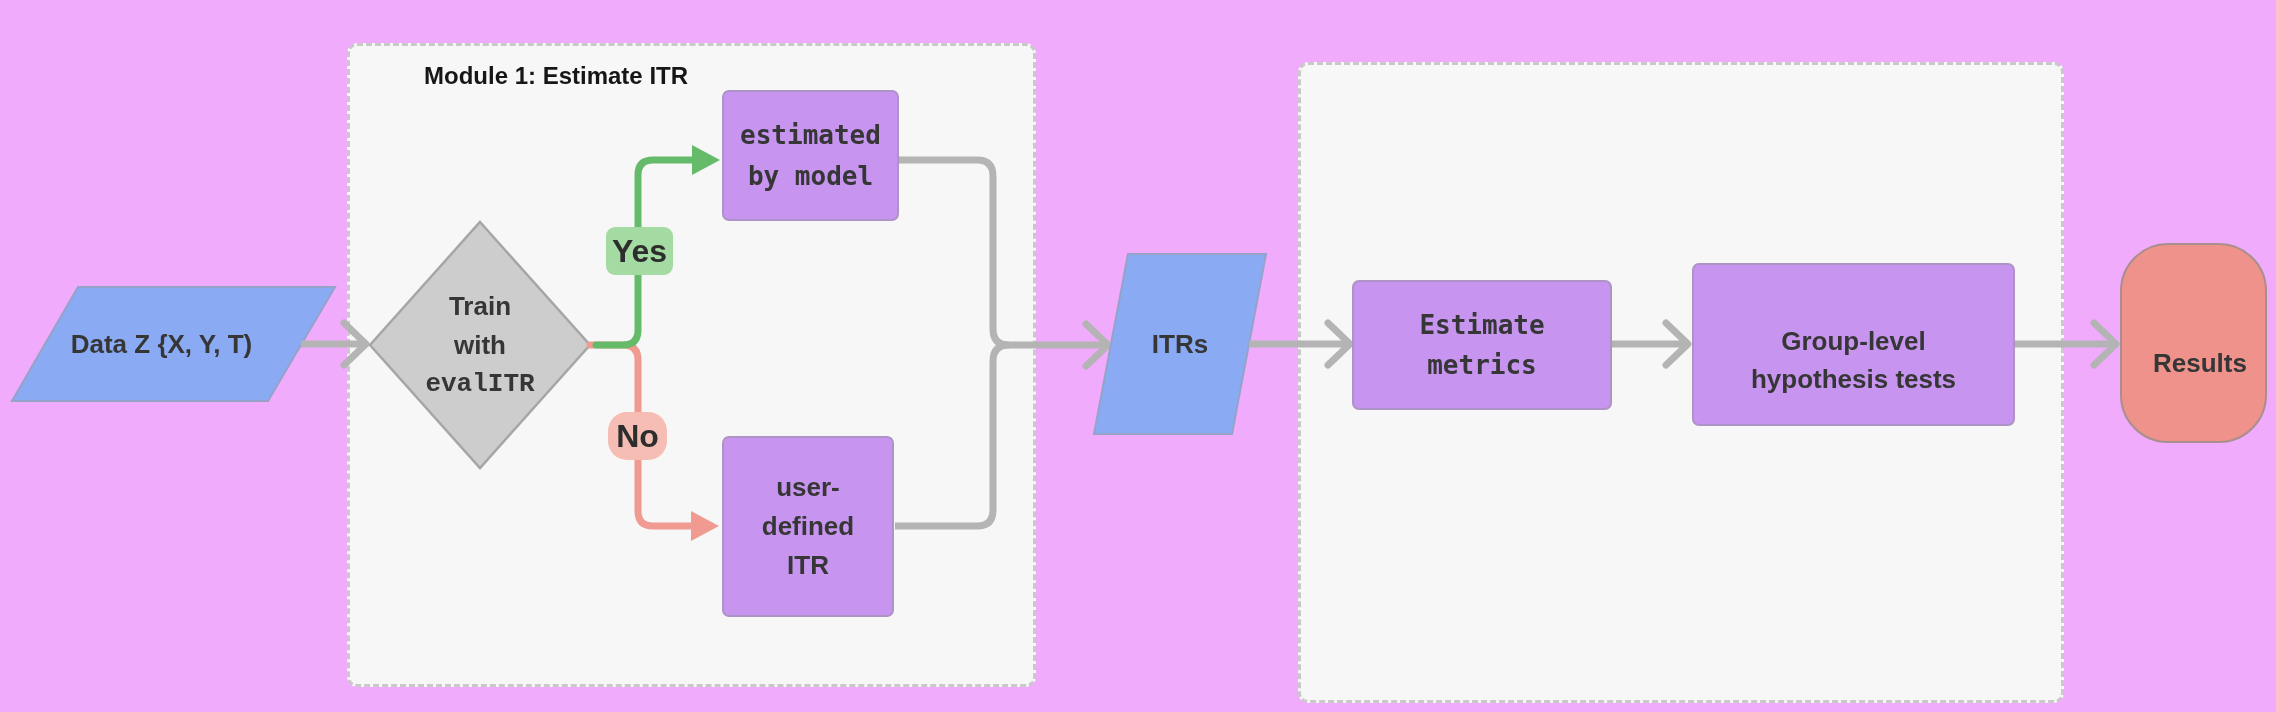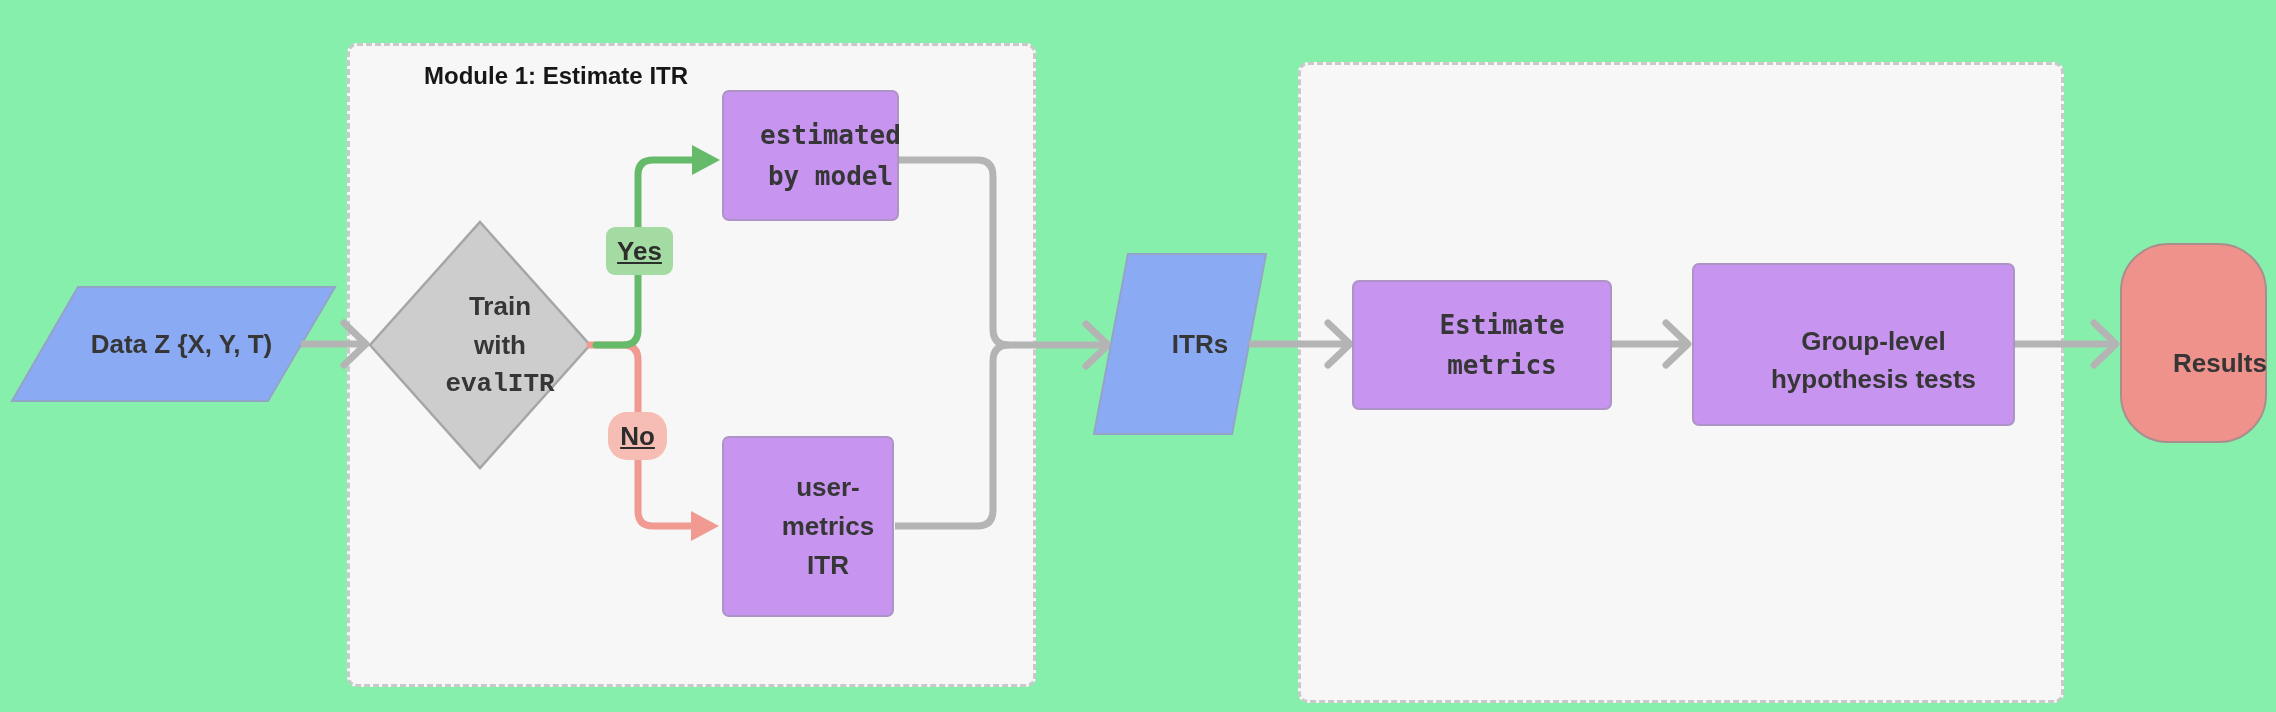--- a/index.html
+++ b/index.html
@@ -1,19 +1,19 @@
 <!DOCTYPE html>
 <html><head>
 <meta charset="utf-8">
 <style>
   html,body{margin:0;padding:0;background:#fdfdfd;}
   .stage{
     position:relative;
     width:2276px;height:712px;
-    background:#86efac;
+    background:#f0abfc;
     font-family:"Liberation Sans", sans-serif;
     overflow:hidden;
   }
   
   .panel{
     position:absolute;
     background:#f7f7f7;
     border:3px dashed #c9c9c9;
     border-radius:10px;
     box-sizing:border-box;
@@ -33,35 +33,34 @@
     box-sizing:border-box;
     border-radius:7px;
   }
   .node.purple{background:#c795f0;border:2px solid #ae93c6;}
   .node.red{background:#ee928b;border:2px solid #a98e8e;border-radius:48px;}
   .edge-label{
     position:absolute;
     box-sizing:border-box;
     border-radius:9px;
     display:flex;align-items:center;justify-content:center;
-    font-size:26px;font-weight:700;color:#2d2d2d;text-decoration:underline;
+    font-size:32px;font-weight:700;color:#2d2d2d;
   }
   .edge-label.yes{background:#a4dba2;}
   .edge-label.no{background:#f5bdb4;}
   
   .label{
     position:absolute;
     display:flex;align-items:center;justify-content:center;
     text-align:center;
     color:#363636;
     font-size:26px;font-weight:700;
     white-space:pre-line;
     line-height:1.5;
     pointer-events:none;
-    padding-left:20px;
   }
   .label.mono{font-family:"DejaVu Sans Mono", monospace;line-height:1.55;}
   .label .mono{font-family:Liberation Mono, monospace;}
   .label .stack{display:flex;flex-direction:column;align-items:center;}
 </style>
 </head>
 <body>
 
 <div class="stage">
 
@@ -117,21 +116,21 @@
       <span>Train
 with</span>
       <span class="mono">evalITR</span>
     </span>
   </div>
 
   <div class="label mono" style="left:722px;top:90px;width:177px;height:131px;">estimated
 by model</div>
 
   <div class="label" style="left:722px;top:436px;width:172px;height:181px;">user-
-metrics
+defined
 ITR</div>
 
   <div class="label" style="left:1094px;top:254px;width:172px;height:180px;">ITRs</div>
 
   <div class="label mono" style="left:1352px;top:280px;width:260px;height:130px;">Estimate
 metrics</div>
 
   <div class="label" style="left:1692px;top:263px;width:323px;height:195px;line-height:1.45;">Group-level
 hypothesis tests</div>
 

